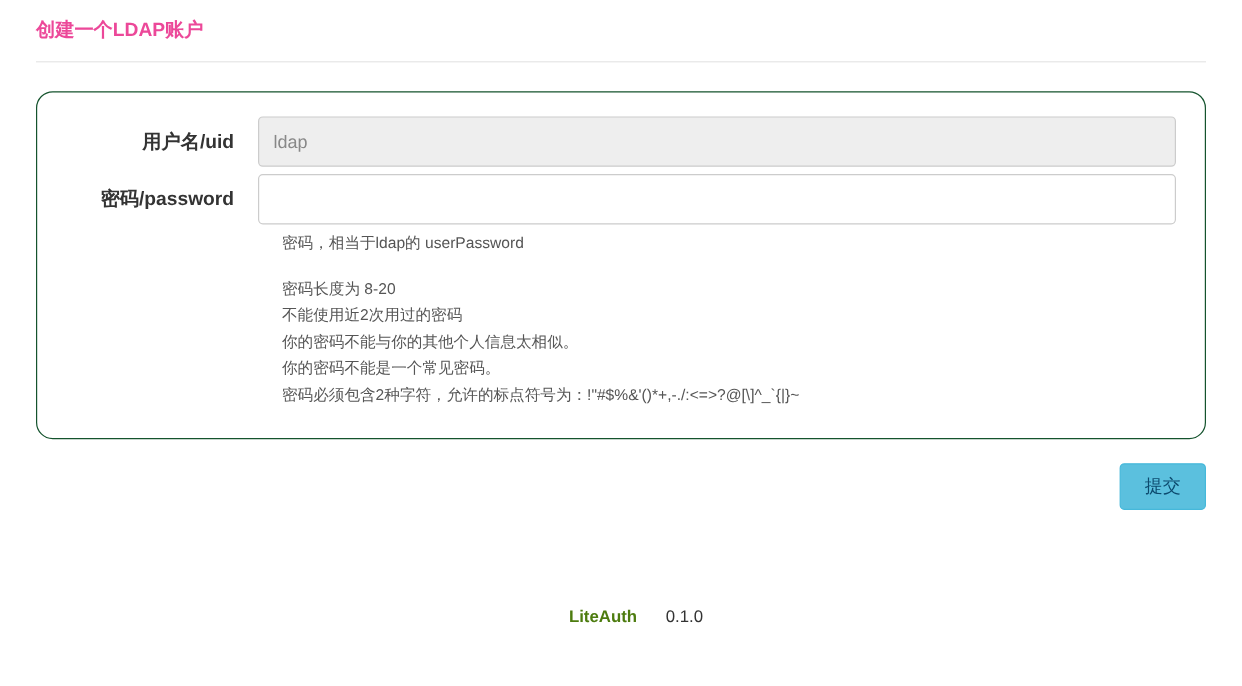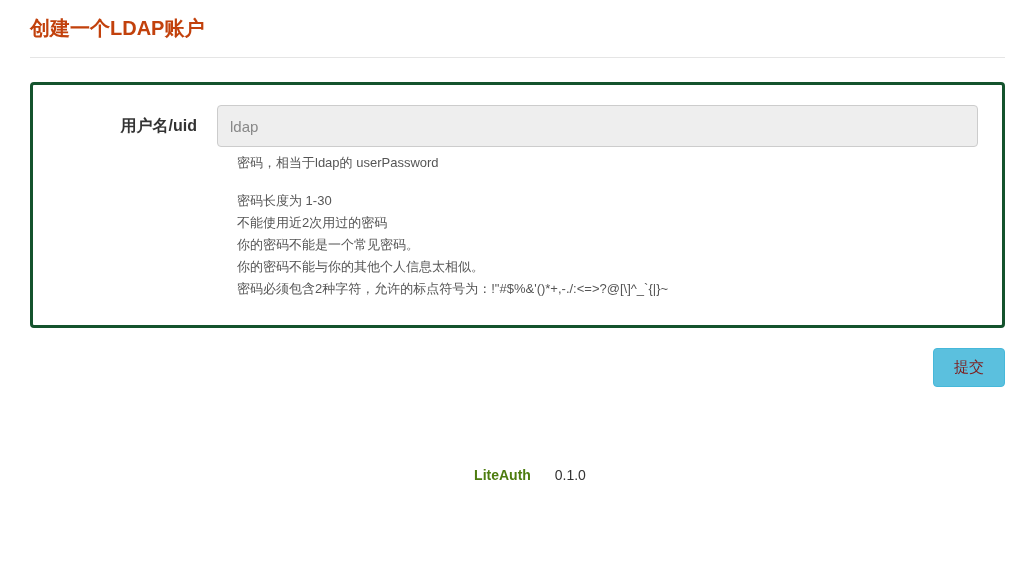--- a/index.html
+++ b/index.html
@@ -11,33 +11,33 @@
       font-family: "Microsoft YaHei", "Helvetica Neue", Helvetica, Arial, sans-serif;
       font-size: 14px;
       color: #333;
       background: #fff;
       width: 1035px;
     }
     .container {
       padding: 0 30px;
     }
     .page-title {
-      font-size: 20px;
+      font-size: 16px;
       font-weight: bold;
-      color: #c2410c;
+      color: #ec4899;
       padding: 15px 0;
     }
     hr.rule {
       border: none;
       border-top: 1px solid #e5e5e5;
       margin-bottom: 24px;
     }
     .panel {
-      border: 3px solid #14532d;
-      border-radius: 4px;
+      border: 1px solid #14532d;
+      border-radius: 14px;
       padding: 20px 24px 24px 24px;
       margin-bottom: 20px;
     }
     .form-row {
       display: flex;
       align-items: center;
       margin-bottom: 6px;
     }
     .form-label {
       width: 160px;
@@ -79,21 +79,21 @@
     .help-rules div {
       margin-bottom: 2px;
     }
     .btn-row {
       display: flex;
       justify-content: flex-end;
       padding-right: 0;
     }
     .btn-primary {
       background: #5bc0de;
-      color: #7f1d1d;
+      color: #0c4a6e;
       border: 1px solid #46b8da;
       padding: 9px 20px;
       font-size: 15px;
       border-radius: 4px;
       cursor: pointer;
     }
     .footer {
       text-align: center;
       padding-top: 80px;
       padding-bottom: 12px;
@@ -117,27 +117,31 @@
   <h1 class="page-title">创建一个LDAP账户</h1>
   <hr class="rule">
 
   <div class="panel">
 
     <div class="form-row">
       <label class="form-label">用户名/uid</label>
       <input type="text" class="form-control" disabled="" value="ldap" style="">
     </div>
 
+    <div class="form-row">
+      <label class="form-label">密码/password</label>
+      <input type="password" class="form-control" value="" style="">
+    </div>
     <div class="help-block">密码，相当于ldap的 userPassword</div>
 
     <div class="help-rules">
-      <div>密码长度为 1-30</div>
+      <div>密码长度为 8-20</div>
       <div>不能使用近2次用过的密码</div>
+      <div>你的密码不能与你的其他个人信息太相似。</div>
       <div>你的密码不能是一个常见密码。</div>
-      <div>你的密码不能与你的其他个人信息太相似。</div>
       <div>密码必须包含2种字符，允许的标点符号为：!"#$%&amp;'()*+,-./:&lt;=&gt;?@[\]^_`{|}~</div>
     </div>
 
   </div>
 
   <div class="btn-row">
     <button class="btn-primary">提交</button>
   </div>
 
   <div class="footer">

